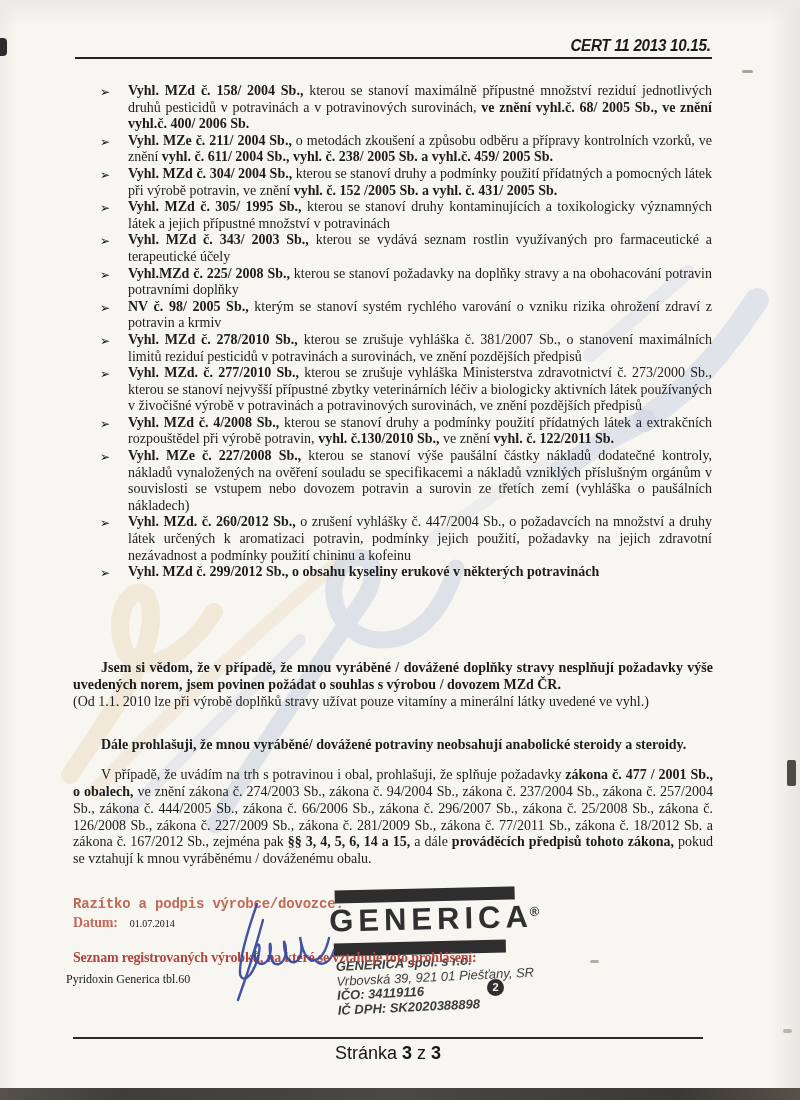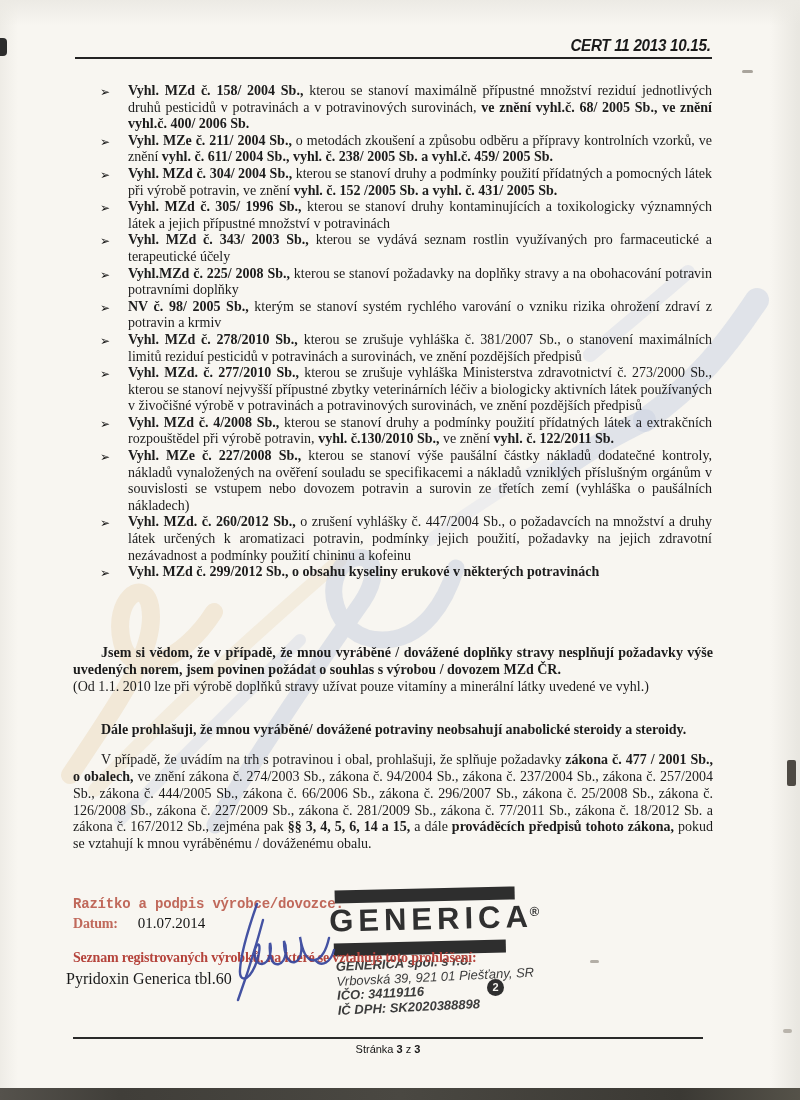--- a/index.html
+++ b/index.html
@@ -21,50 +21,50 @@
   
   .reg-list{position:absolute;top:83px;left:100px;width:612px;font-size:14px;line-height:16.6px;}
   .reg-item{display:flex;}
   .reg-bullet{flex:none;width:28px;font-size:12px;padding-top:1px;color:#111;}
   .reg-text{flex:1;text-align:justify;}
   .b{font-weight:bold;}
   
   .decls{position:absolute;top:615px;left:73px;width:640px;font-size:14px;line-height:16.8px;}
   .decl{margin:0;text-align:justify;text-indent:28px;}
   .decl.no-indent{text-indent:0;}
-  .decl:nth-child(1){margin-top:30px;}
+  .decl:nth-child(1){margin-top:45px;}
   .decl:nth-child(2){margin-top:0;}
   .decl:nth-child(3){margin-top:27px;}
   .decl:nth-child(4){margin-top:13px;}
   
   .red1{color:#c0695b;}
   .red2{color:#b5443c;}
   .lbl-stamp{position:absolute;top:896px;left:73px;font-size:14px;font-weight:bold;letter-spacing:-0.2px;z-index:2;font-family:Liberation Mono, monospace;}
   .row-date{position:absolute;top:915px;left:73px;font-size:14px;z-index:2;}
   .row-date .lbl{font-weight:bold;letter-spacing:-0.2px;}
-  .row-date .val{color:#141414;font-size:15px;margin-left:20px;text-align:center;}
+  .row-date .val{color:#141414;font-size:10px;margin-left:12px;text-align:center;}
   .signature{position:absolute;top:892px;left:210px;width:132px;height:114px;z-index:5;}
   .stamp{position:absolute;top:884px;left:330px;width:230px;height:140px;transform:rotate(-1.3deg);z-index:2;color:#343434;}
   .stamp .bar1{position:absolute;top:4px;left:6px;width:180px;height:13px;background:#2e2e2e;}
   .stamp .name{position:absolute;top:17px;left:0;font-family:"Liberation Sans","DejaVu Sans",sans-serif;
     font-weight:bold;font-size:31px;letter-spacing:5px;color:#303030;white-space:nowrap;}
   .stamp .reg-mark{font-size:13px;vertical-align:super;letter-spacing:0;margin-left:-3px;}
   .stamp .bar2{position:absolute;top:57px;left:4px;width:172px;height:13px;background:#2e2e2e;}
   .stamp .addr{position:absolute;top:71px;left:6px;font-family:"Liberation Sans","DejaVu Sans",sans-serif;
     font-style:italic;font-size:13px;line-height:14.6px;transform:rotate(-1.4deg);color:#3d3d3d;white-space:nowrap;}
   .stamp .addr .co{font-weight:bold;}
   .stamp .addr .strong{font-weight:bold;}
   .badge{position:absolute;top:979px;left:487px;width:17px;height:17px;border-radius:50%;background:#2f2f2f;color:#f5f4ef;
     font-family:"Liberation Sans",sans-serif;font-size:11px;font-weight:bold;text-align:center;line-height:17px;z-index:2;}
   .lbl-products{position:absolute;top:950px;left:73px;width:560px;font-size:14px;font-weight:bold;letter-spacing:-0.2px;z-index:3;}
-  .products{position:absolute;top:967px;left:66px;font-size:16px;line-height:24px;z-index:3;color:#191919;}
+  .products{position:absolute;top:967px;left:66px;font-size:12px;line-height:24px;z-index:3;color:#191919;}
   
   .ftr-rule{position:absolute;top:1037px;left:73px;width:630px;height:1.5px;background:#2a2a2a;}
   .ftr-text{position:absolute;top:1043px;left:73px;width:630px;text-align:center;
-    font-family:"Liberation Sans","DejaVu Sans",sans-serif;font-size:11px;color:#161616;}
+    font-family:"Liberation Sans","DejaVu Sans",sans-serif;font-size:18px;color:#161616;}
   
   .band-bottom{position:absolute;left:0;top:1088px;width:800px;height:12px;
     background:linear-gradient(90deg,#55524c 0,#403e39 120px,#4a4842 400px,#3b3934 680px,#555249 800px);z-index:6;}
   .art{position:absolute;background:#2c2c2c;z-index:2;}
   .art-left-edge{left:0;top:38px;width:7px;height:18px;border-radius:0 4px 4px 0;}
   .art-right-1{left:787px;top:760px;width:9px;height:26px;background:#4e4a44;border-radius:2px;}
   .art-dash-1{left:742px;top:70px;width:11px;height:3px;background:#a9a49c;border-radius:2px;}
   .art-dash-2{left:590px;top:960px;width:9px;height:3px;background:#b3aea6;border-radius:2px;}
   .art-dash-3{left:783px;top:1029px;width:9px;height:4px;background:#b9b4ac;border-radius:2px;}
 </style>
@@ -99,21 +99,21 @@
         <div class="reg-item">
           <span class="reg-bullet">➢</span>
           <span class="reg-text"><span class="b">Vyhl. MZe č. 211/ 2004 Sb.,</span><span> o metodách zkoušení a způsobu odběru a přípravy kontrolních vzorků, ve znění </span><span class="b">vyhl. č. 611/ 2004 Sb., vyhl. č. 238/ 2005 Sb. a vyhl.č. 459/ 2005 Sb.</span></span>
         </div>
         <div class="reg-item">
           <span class="reg-bullet">➢</span>
           <span class="reg-text"><span class="b">Vyhl. MZd č. 304/ 2004 Sb.,</span><span> kterou se stanoví druhy a podmínky použití přídatných a pomocných látek při výrobě potravin, ve znění </span><span class="b">vyhl. č. 152 /2005 Sb. a vyhl. č. 431/ 2005 Sb.</span></span>
         </div>
         <div class="reg-item">
           <span class="reg-bullet">➢</span>
-          <span class="reg-text"><span class="b">Vyhl. MZd č. 305/ 1996 Sb.,</span><span> kterou se stanoví druhy kontaminujících a toxikologicky významných látek a jejich přípustné množství v potravinách</span></span>
+          <span class="reg-text"><span class="b">Vyhl. MZd č. 305/ 1995 Sb.,</span><span> kterou se stanoví druhy kontaminujících a toxikologicky významných látek a jejich přípustné množství v potravinách</span></span>
         </div>
         <div class="reg-item">
           <span class="reg-bullet">➢</span>
           <span class="reg-text"><span class="b">Vyhl. MZd č. 343/ 2003 Sb.,</span><span> kterou se vydává seznam rostlin využívaných pro farmaceutické a terapeutické účely</span></span>
         </div>
         <div class="reg-item">
           <span class="reg-bullet">➢</span>
           <span class="reg-text"><span class="b">Vyhl.MZd č. 225/ 2008 Sb.,</span><span> kterou se stanoví požadavky na doplňky stravy a na obohacování potravin potravními doplňky</span></span>
         </div>
         <div class="reg-item">

